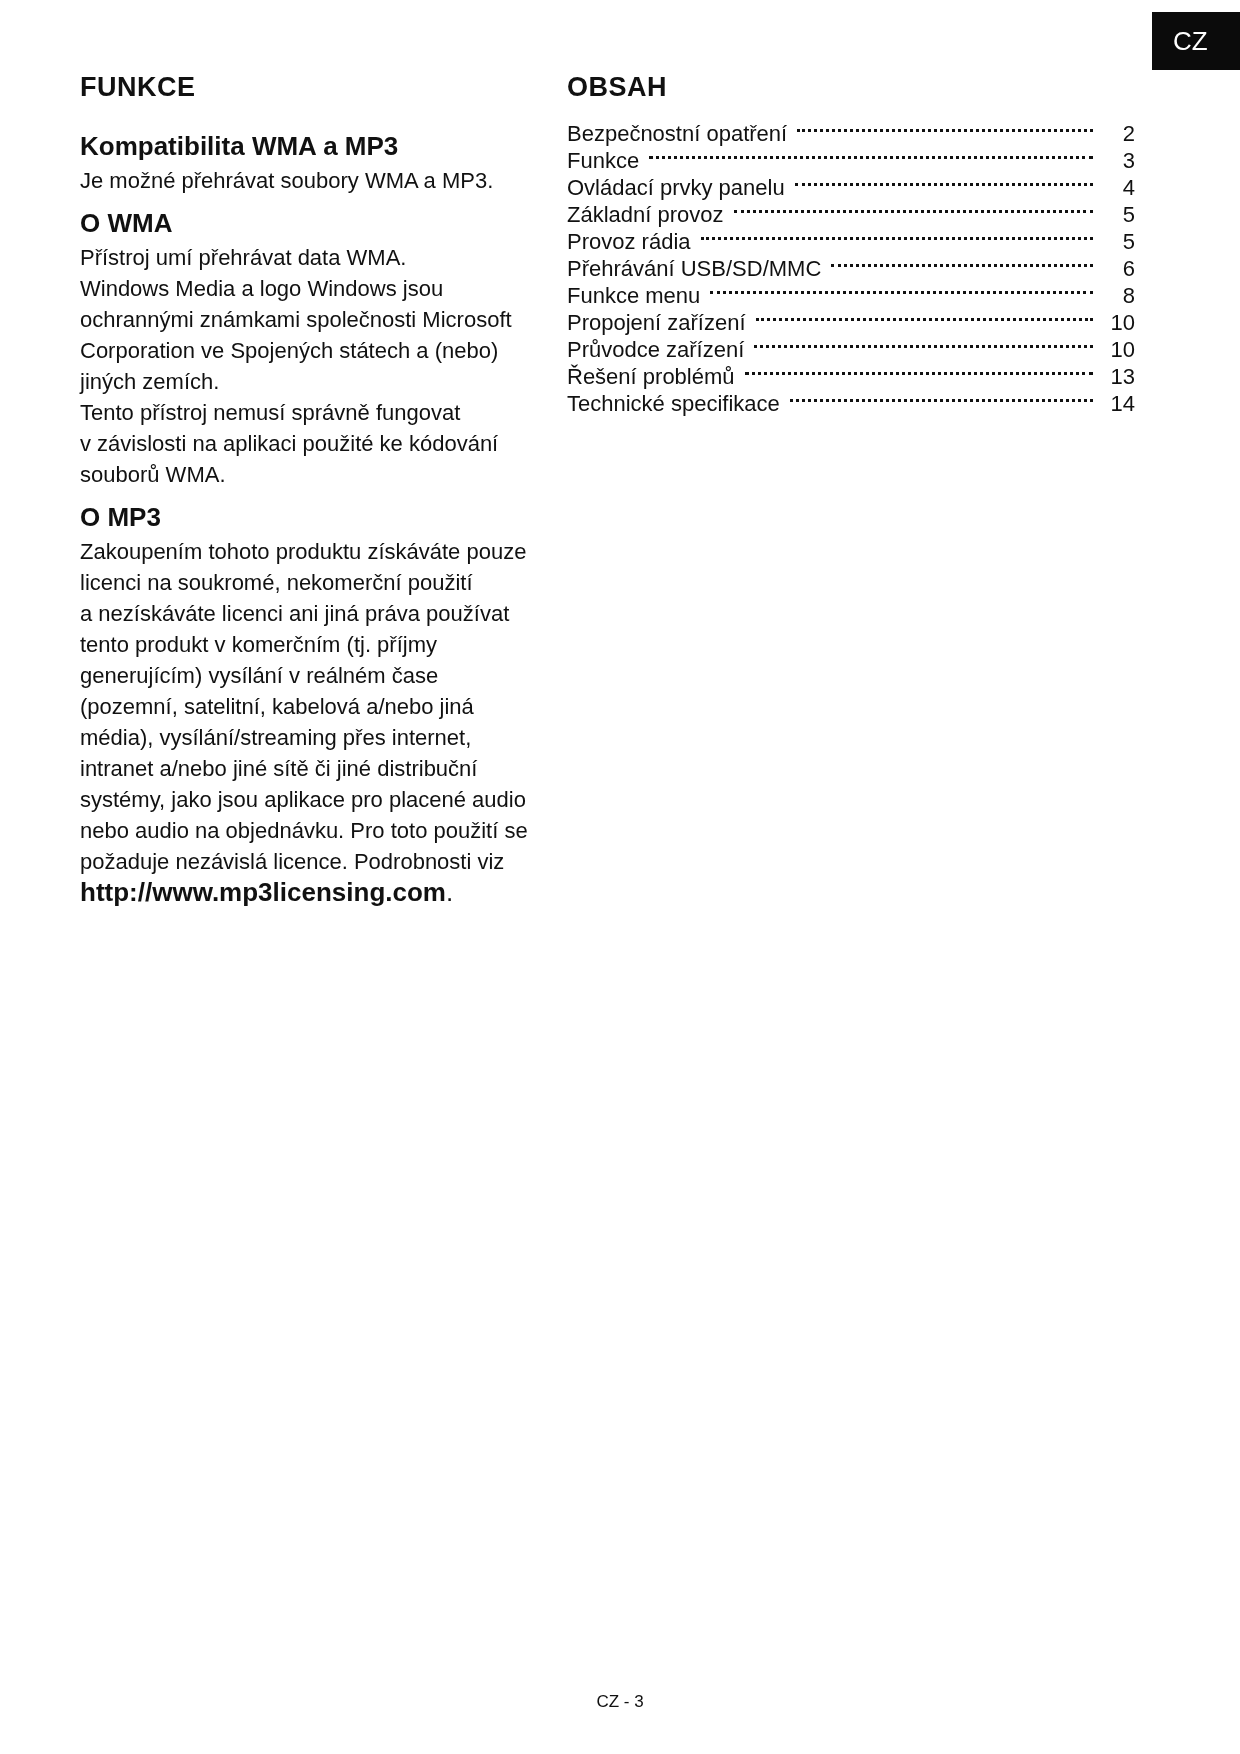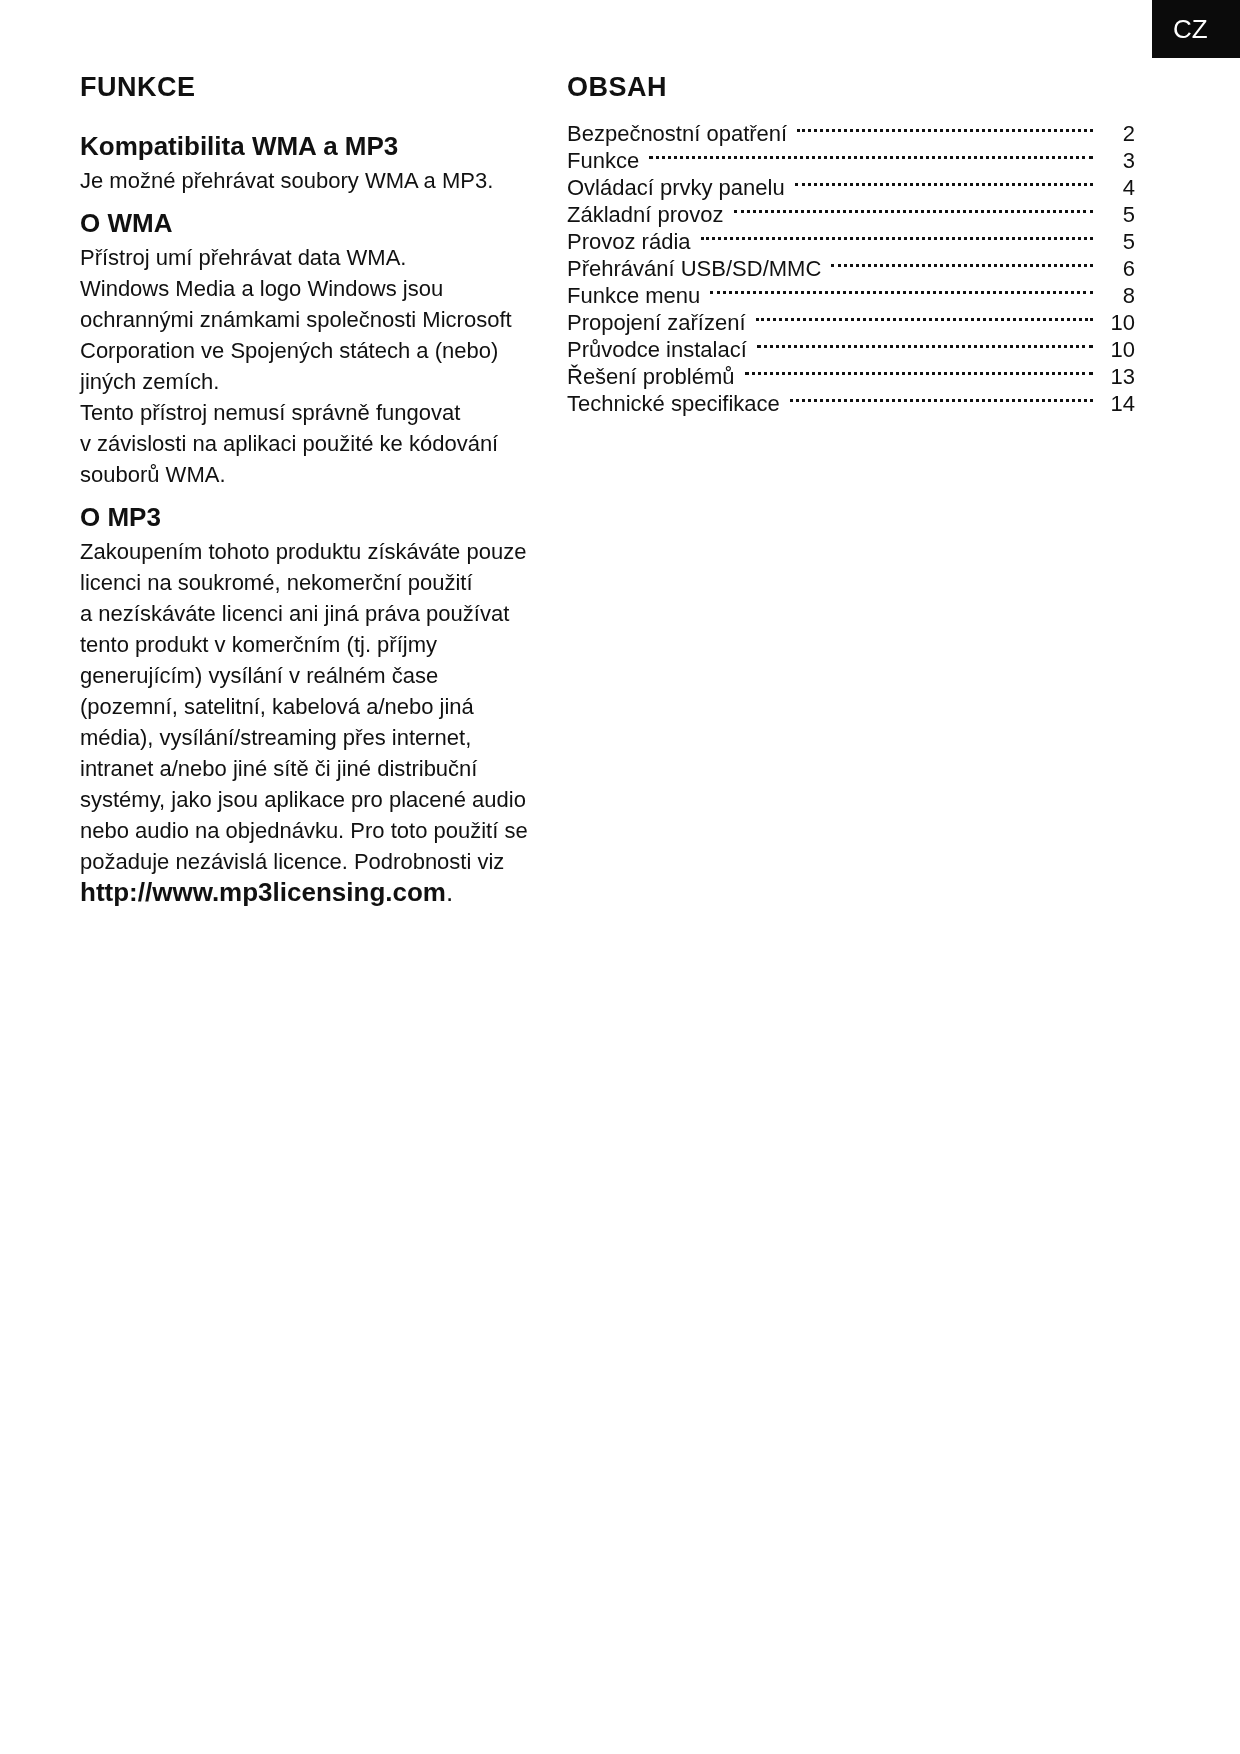--- a/index.html
+++ b/index.html
@@ -10,21 +10,21 @@
     margin: 0 auto;
     background: #ffffff;
     font-family: "Liberation Sans", sans-serif;
     color: #111111;
     overflow: hidden;
   }
 
   
   .lang-badge {
     position: absolute;
-    top: 0;
+    top: 12px;
     right: 0;
     width: 88px;
     height: 58px;
     background: #0b0b0b;
     color: #ffffff;
     font-size: 26px;
     display: flex;
     align-items: center;
     padding-left: 21px;
     box-sizing: border-box;
@@ -168,30 +168,31 @@
       <span class="toc-label">Funkce menu</span>
       <span class="toc-leader"></span>
       <span class="toc-page">8</span>
     </div>
     <div class="toc-row">
       <span class="toc-label">Propojení zařízení</span>
       <span class="toc-leader"></span>
       <span class="toc-page">10</span>
     </div>
     <div class="toc-row">
-      <span class="toc-label">Průvodce instalací</span>
+      <span class="toc-label">Průvodce zařízení</span>
       <span class="toc-leader"></span>
       <span class="toc-page">10</span>
     </div>
     <div class="toc-row">
       <span class="toc-label">Řešení problémů</span>
       <span class="toc-leader"></span>
       <span class="toc-page">13</span>
     </div>
     <div class="toc-row">
       <span class="toc-label">Technické specifikace</span>
       <span class="toc-leader"></span>
       <span class="toc-page">14</span>
     </div>
   </div>
 
+  <div class="page-footer">CZ - 3</div>
 
 </div>
 
 </body></html>

